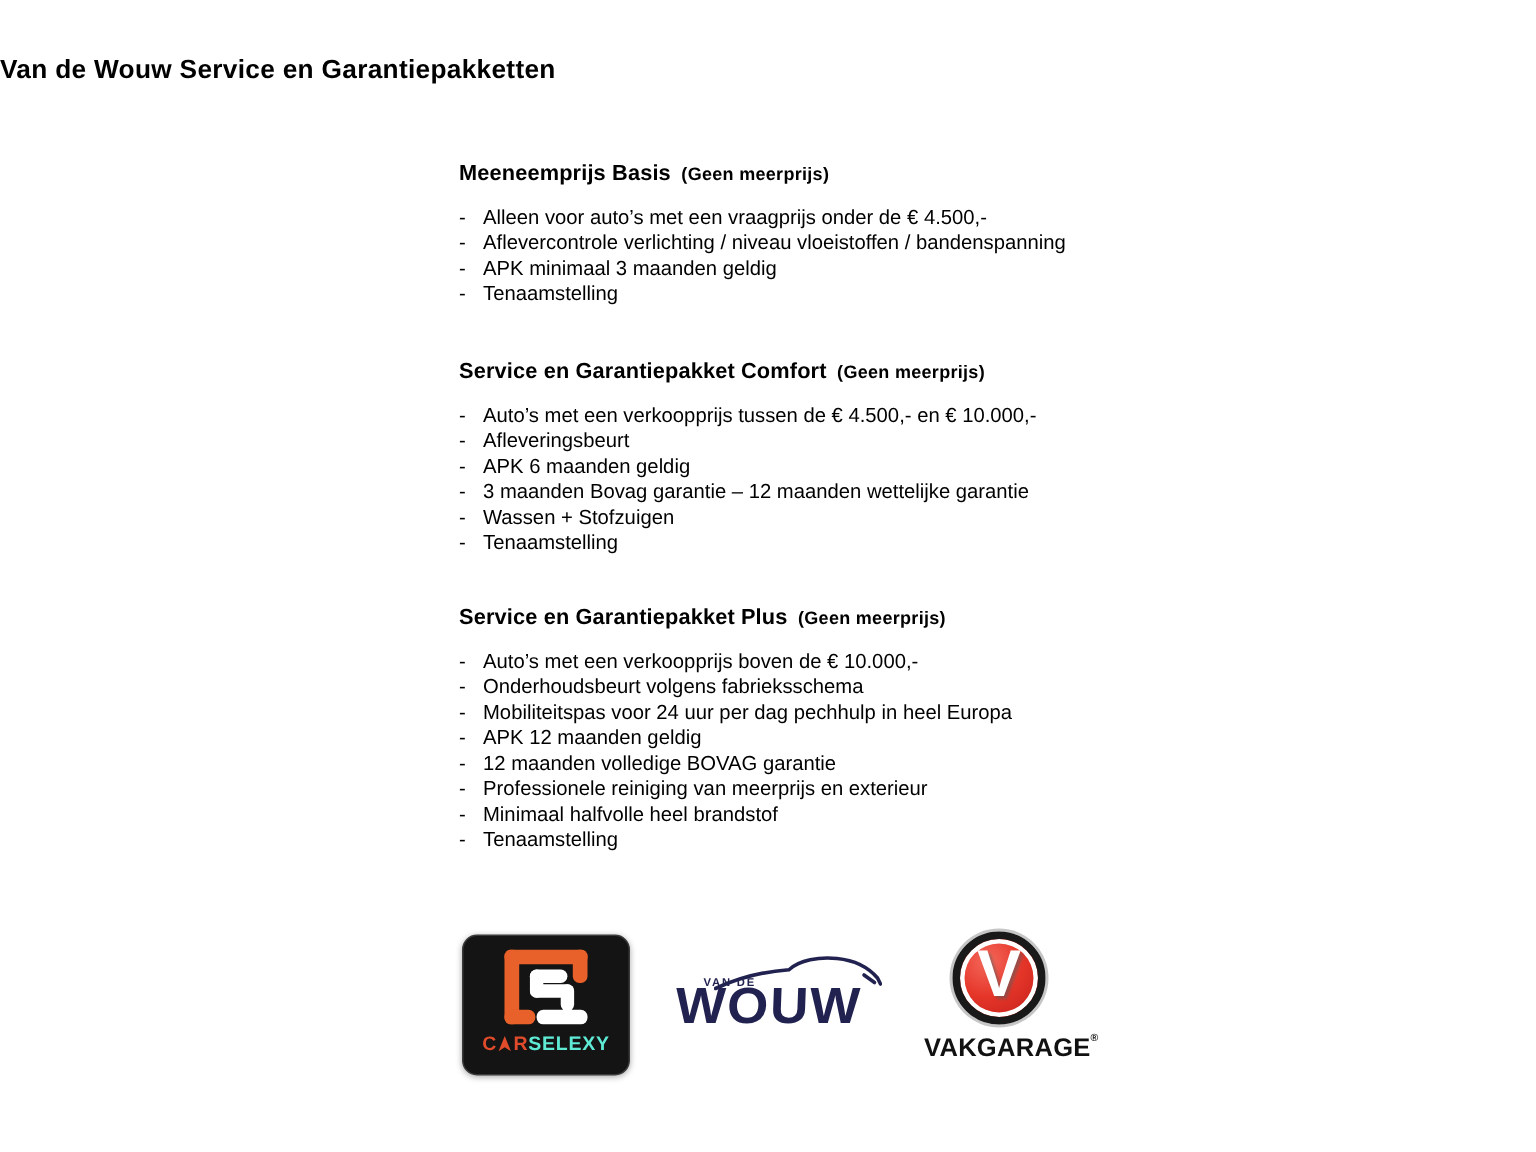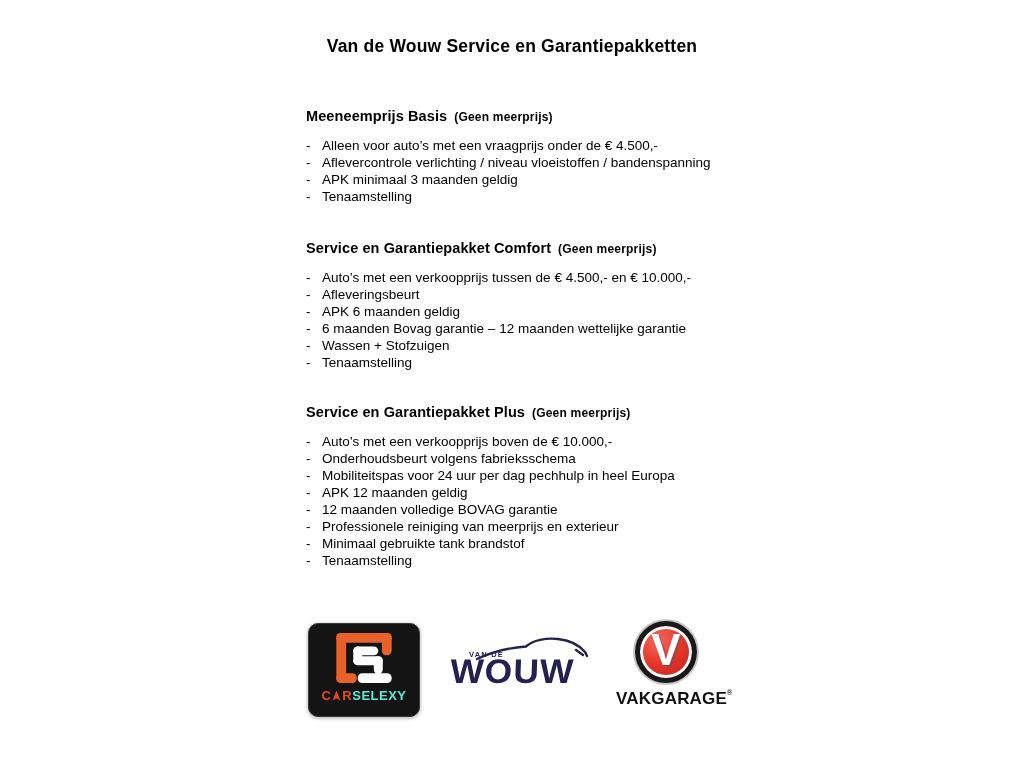--- a/index.html
+++ b/index.html
@@ -9,21 +9,21 @@
     --carselexy-red:#df4b2b;
     --wouw-navy:#222251;
     --vakgarage-red:#e1352a;
   }
   *{margin:0;padding:0;box-sizing:border-box;}
   html,body{background:#ffffff;}
   body{font-family:"Liberation Sans", sans-serif;color:var(--text);}
   .page{position:relative;width:1024px;height:768px;background:#ffffff;overflow:hidden;}
 
   
-  .title{position:absolute;top:31px;left:0;width:100%;text-align:center;}
+  .title{position:absolute;top:31px;left:0;width:100%;text-align:left;}
   .title-line{font-size:17.5px;font-weight:bold;line-height:30px;letter-spacing:0.2px;}
 
   
   .pkg{position:absolute;left:306px;width:440px;}
   .pkg-head{font-size:14.5px;font-weight:bold;line-height:16px;letter-spacing:0.1px;}
   .pkg-badge{font-size:12px;font-weight:bold;margin-left:7px;letter-spacing:0.2px;}
   .pkg-list{list-style:none;margin-top:12px;}
   .pkg-list li{display:flex;font-size:13.5px;line-height:17px;}
   .dash{width:16px;flex:0 0 16px;text-align:left;}
   .item-text{flex:1;}
@@ -105,21 +105,21 @@
       <li>
           <span class="dash">-</span>
           <span class="item-text">Afleveringsbeurt</span>
         </li>
       <li>
           <span class="dash">-</span>
           <span class="item-text">APK 6 maanden geldig</span>
         </li>
       <li>
           <span class="dash">-</span>
-          <span class="item-text">6 maanden Bovag garantie  –  12 maanden wettelijke garantie</span>
+          <span class="item-text">3 maanden Bovag garantie  –  12 maanden wettelijke garantie</span>
         </li>
       <li>
           <span class="dash">-</span>
           <span class="item-text">Wassen + Stofzuigen</span>
         </li>
       <li>
           <span class="dash">-</span>
           <span class="item-text">Tenaamstelling</span>
         </li>
     </ul>
@@ -147,21 +147,21 @@
       <li>
           <span class="dash">-</span>
           <span class="item-text">12 maanden volledige BOVAG garantie</span>
         </li>
       <li>
           <span class="dash">-</span>
           <span class="item-text">Professionele reiniging van meerprijs en exterieur</span>
         </li>
       <li>
           <span class="dash">-</span>
-          <span class="item-text">Minimaal gebruikte tank brandstof</span>
+          <span class="item-text">Minimaal halfvolle heel brandstof</span>
         </li>
       <li>
           <span class="dash">-</span>
           <span class="item-text">Tenaamstelling</span>
         </li>
     </ul>
   </section>
 
   <div class="logo carselexy">
     <svg class="cs-mono" viewBox="0 0 62 56">

